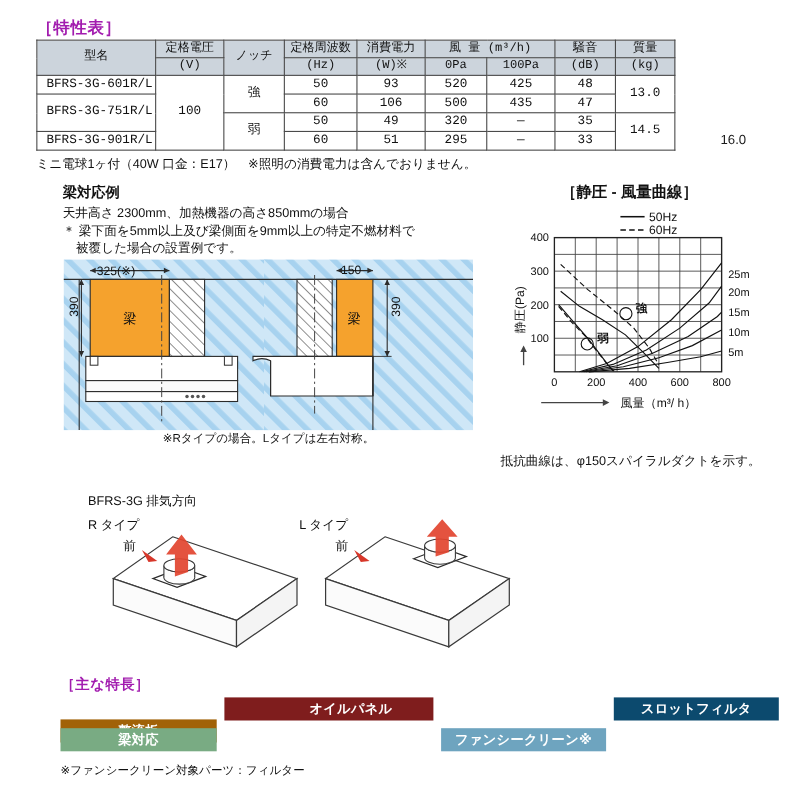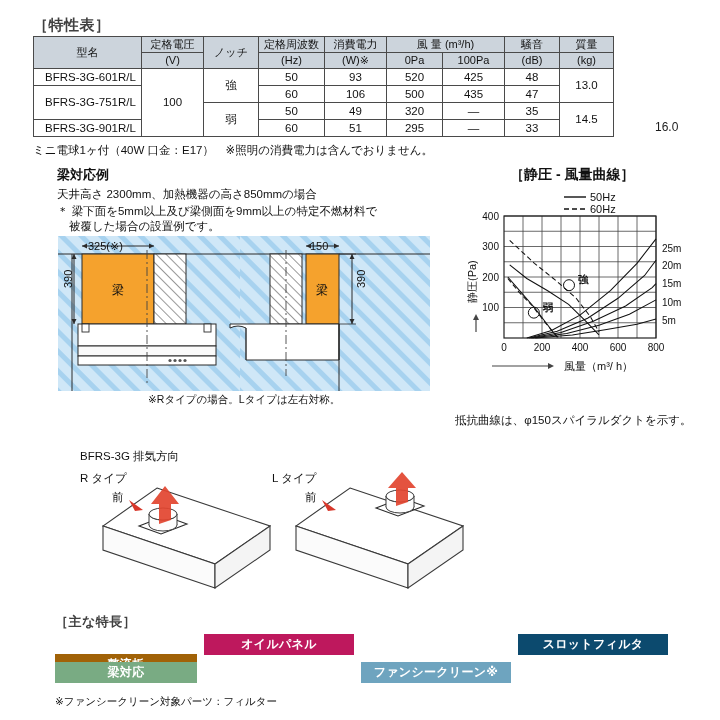--- a/index.html
+++ b/index.html
@@ -8,24 +8,24 @@
     background:#ffffff;
     font-family:"Liberation Sans","DejaVu Sans",sans-serif;
     color:#1b1b1b;
     position:relative;
     overflow:hidden;
     -webkit-font-smoothing:antialiased;
   }
   .abs{position:absolute;}
 
   
-  .sec-title{font-size:15px;font-weight:bold;letter-spacing:.5px;color:#404040;}
-
-  
-  table.spec{border-collapse:collapse;table-layout:fixed;}
+  .sec-title{font-size:15px;font-weight:bold;letter-spacing:.5px;color:#a21caf;}
+
+  
+  table.spec{border-collapse:collapse;table-layout:fixed;font-family:Liberation Mono, monospace;}
   table.spec td,table.spec th{
     border:1px solid #4a4a4a;
     text-align:center;
     font-size:11.5px;
     font-weight:normal;
     padding:0;
     line-height:1.05;
     color:#111;
   }
   table.spec th{background:#ccd4dc;font-size:11px;}
@@ -326,21 +326,21 @@
   <path d="M108 28 L108 10 L100 10 L114 -6 L128 10 L120 10 L120 24 Z" fill="#e2442f" opacity=".92"></path>
   <path d="M34 22 L48 32 L40 33 Z" fill="#d7372a"></path>
 </svg>
 </div>
 <div class="abs tiny" style="left:305px;top:489px;font-size:11.5px;">前</div>
 
 <div class="abs sec-title" style="left:55px;top:613px;font-size:13px;">［主な特長］</div>
 
 <div class="abs badges" id="feat-row1" style="left:55px;top:634px;">
     <div class="badge b-w1" style="background: #a16207; margin-top: 20px;">整流板</div>
-    <div class="badge b-w2" style="background: #be185d;">オイルパネル</div>
+    <div class="badge b-w2" style="background: #7f1d1d; padding-left: 40px;">オイルパネル</div>
     <div class="badge b-w3" style="background: rgb(110, 164, 191); margin-top: 28px;">ファンシークリーン※</div>
     <div class="badge b-w4" style="background: #0c4a6e;">スロットフィルタ</div>
   </div>
 <div class="abs badges" id="feat-row2" style="left:55px;top:662px;">
     <div class="badge b-w1" style="background: rgb(121, 171, 131);">梁対応</div>
   </div>
 
 <div class="abs tiny" style="left:55px;top:694px;">※ファンシークリーン対象パーツ：フィルター</div>
 
 </body></html>

